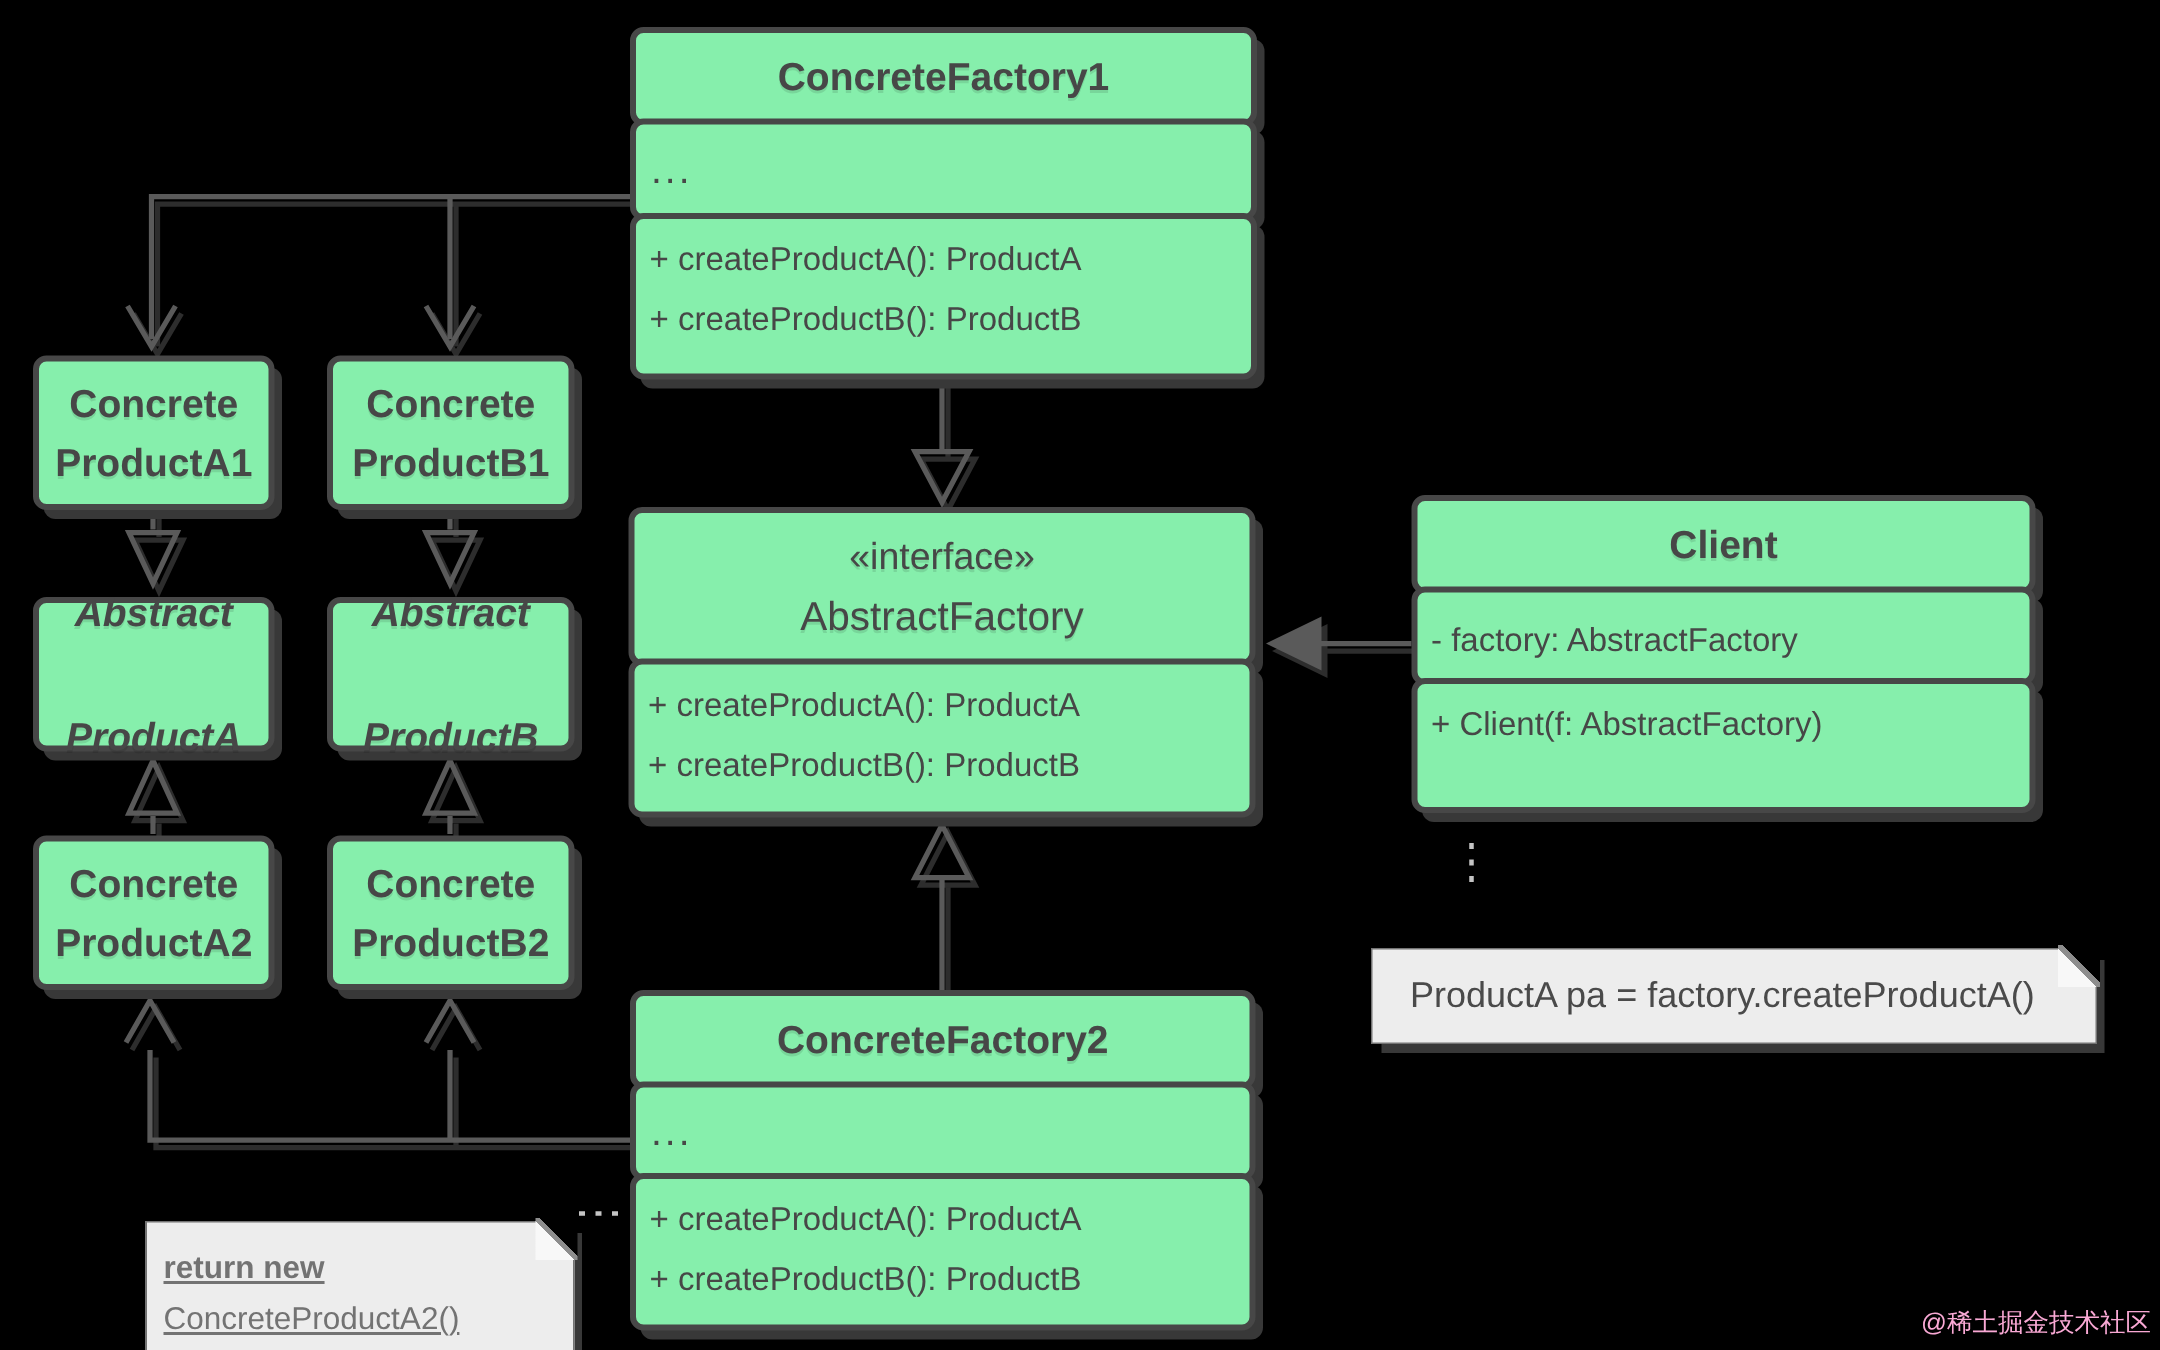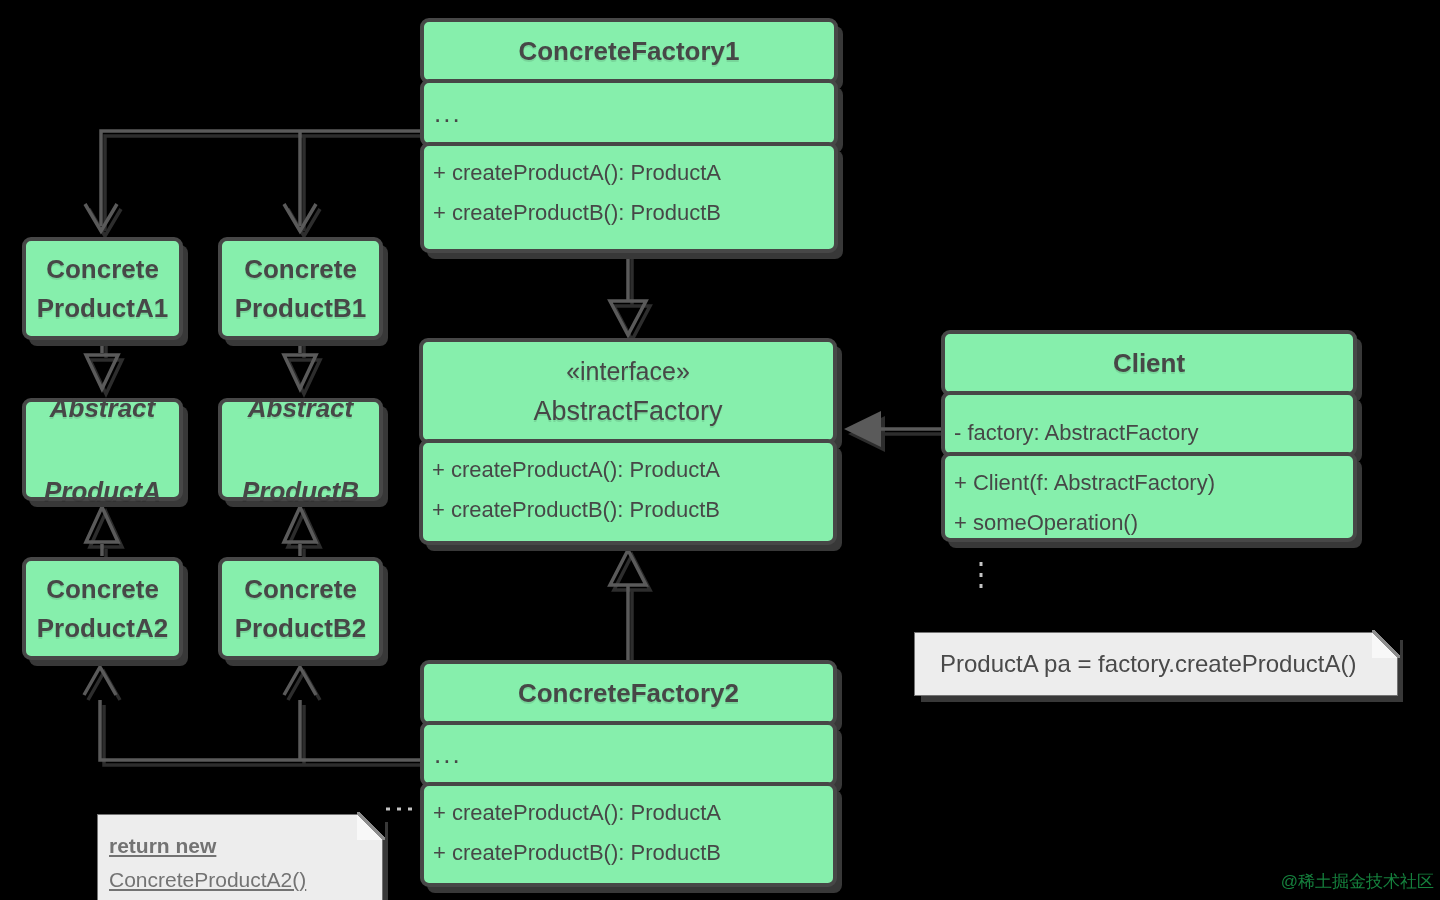--- a/index.html
+++ b/index.html
@@ -28,21 +28,21 @@
 
   .note{position:absolute;z-index:2;box-sizing:border-box;background:#ededed;
         border:1px solid #737373;box-shadow:6px 7px 0 -1px #383838;margin-top:36px;}
   .fold{position:absolute;top:-3px;right:-3px;width:28px;height:28px;
         background:linear-gradient(225deg,#000 0 45%,#8d8d8d 45% 54%,#f8f8f8 54% 100%);}
   .note-single{display:flex;align-items:center;font-size:24px;padding-left:25px;color:#4a4a4a;}
   .note-lines{font-size:21px;line-height:34px;padding:14px 0 0 11px;color:#737373;text-decoration:underline;}
   .note-lines .b{font-weight:bold;}
 
   .watermark{position:absolute;right:6px;bottom:7px;z-index:3;font-size:17px;
-             color:#15803d;text-shadow:1px 1px 2px #000,0 0 3px #000;}
+             color:#f9a8d4;text-shadow:1px 1px 2px #000,0 0 3px #000;}
 </style>
 </head>
 <body>
 
 <div id="stage">
 
   <svg id="wires" width="1440" height="900" viewBox="0 0 1440 900">
     <defs>
       <g id="conns" fill="none" stroke-width="3.5" stroke-linejoin="miter" stroke-linecap="butt">
         <path d="M420 131 H101 V226 M300 131 V226"></path>
@@ -90,26 +90,25 @@
       </span>
     </div>
     <div class="cmp cmp-methods" style="height:106px">
       <div>+ createProductA(): ProductA</div>
       <div>+ createProductB(): ProductB</div>
     </div>
   </div>
 
   <div class="uml-class" style="left:941px;top:330px;width:416px">
     <div class="cmp cmp-title" style="height:66px">Client</div>
-    <div class="cmp cmp-methods" style="height:66px;display:flex;align-items:flex-end;padding-top:0">
+    <div class="cmp cmp-methods" style="height:66px;display:flex;align-items:flex-start;padding-top:12px">
       <div>- factory: AbstractFactory</div>
     </div>
     <div class="cmp cmp-methods" style="height:90px">
       <div>+ Client(f: AbstractFactory)</div>
-      <div>+ someOperation()</div>
     </div>
   </div>
 
   <div class="uml-class" style="left:420px;top:660px;width:417px">
     <div class="cmp cmp-title" style="height:66px">ConcreteFactory2</div>
     <div class="cmp cmp-body" style="height:66px">...</div>
     <div class="cmp cmp-methods" style="height:105px">
       <div>+ createProductA(): ProductA</div>
       <div>+ createProductB(): ProductB</div>
     </div>

